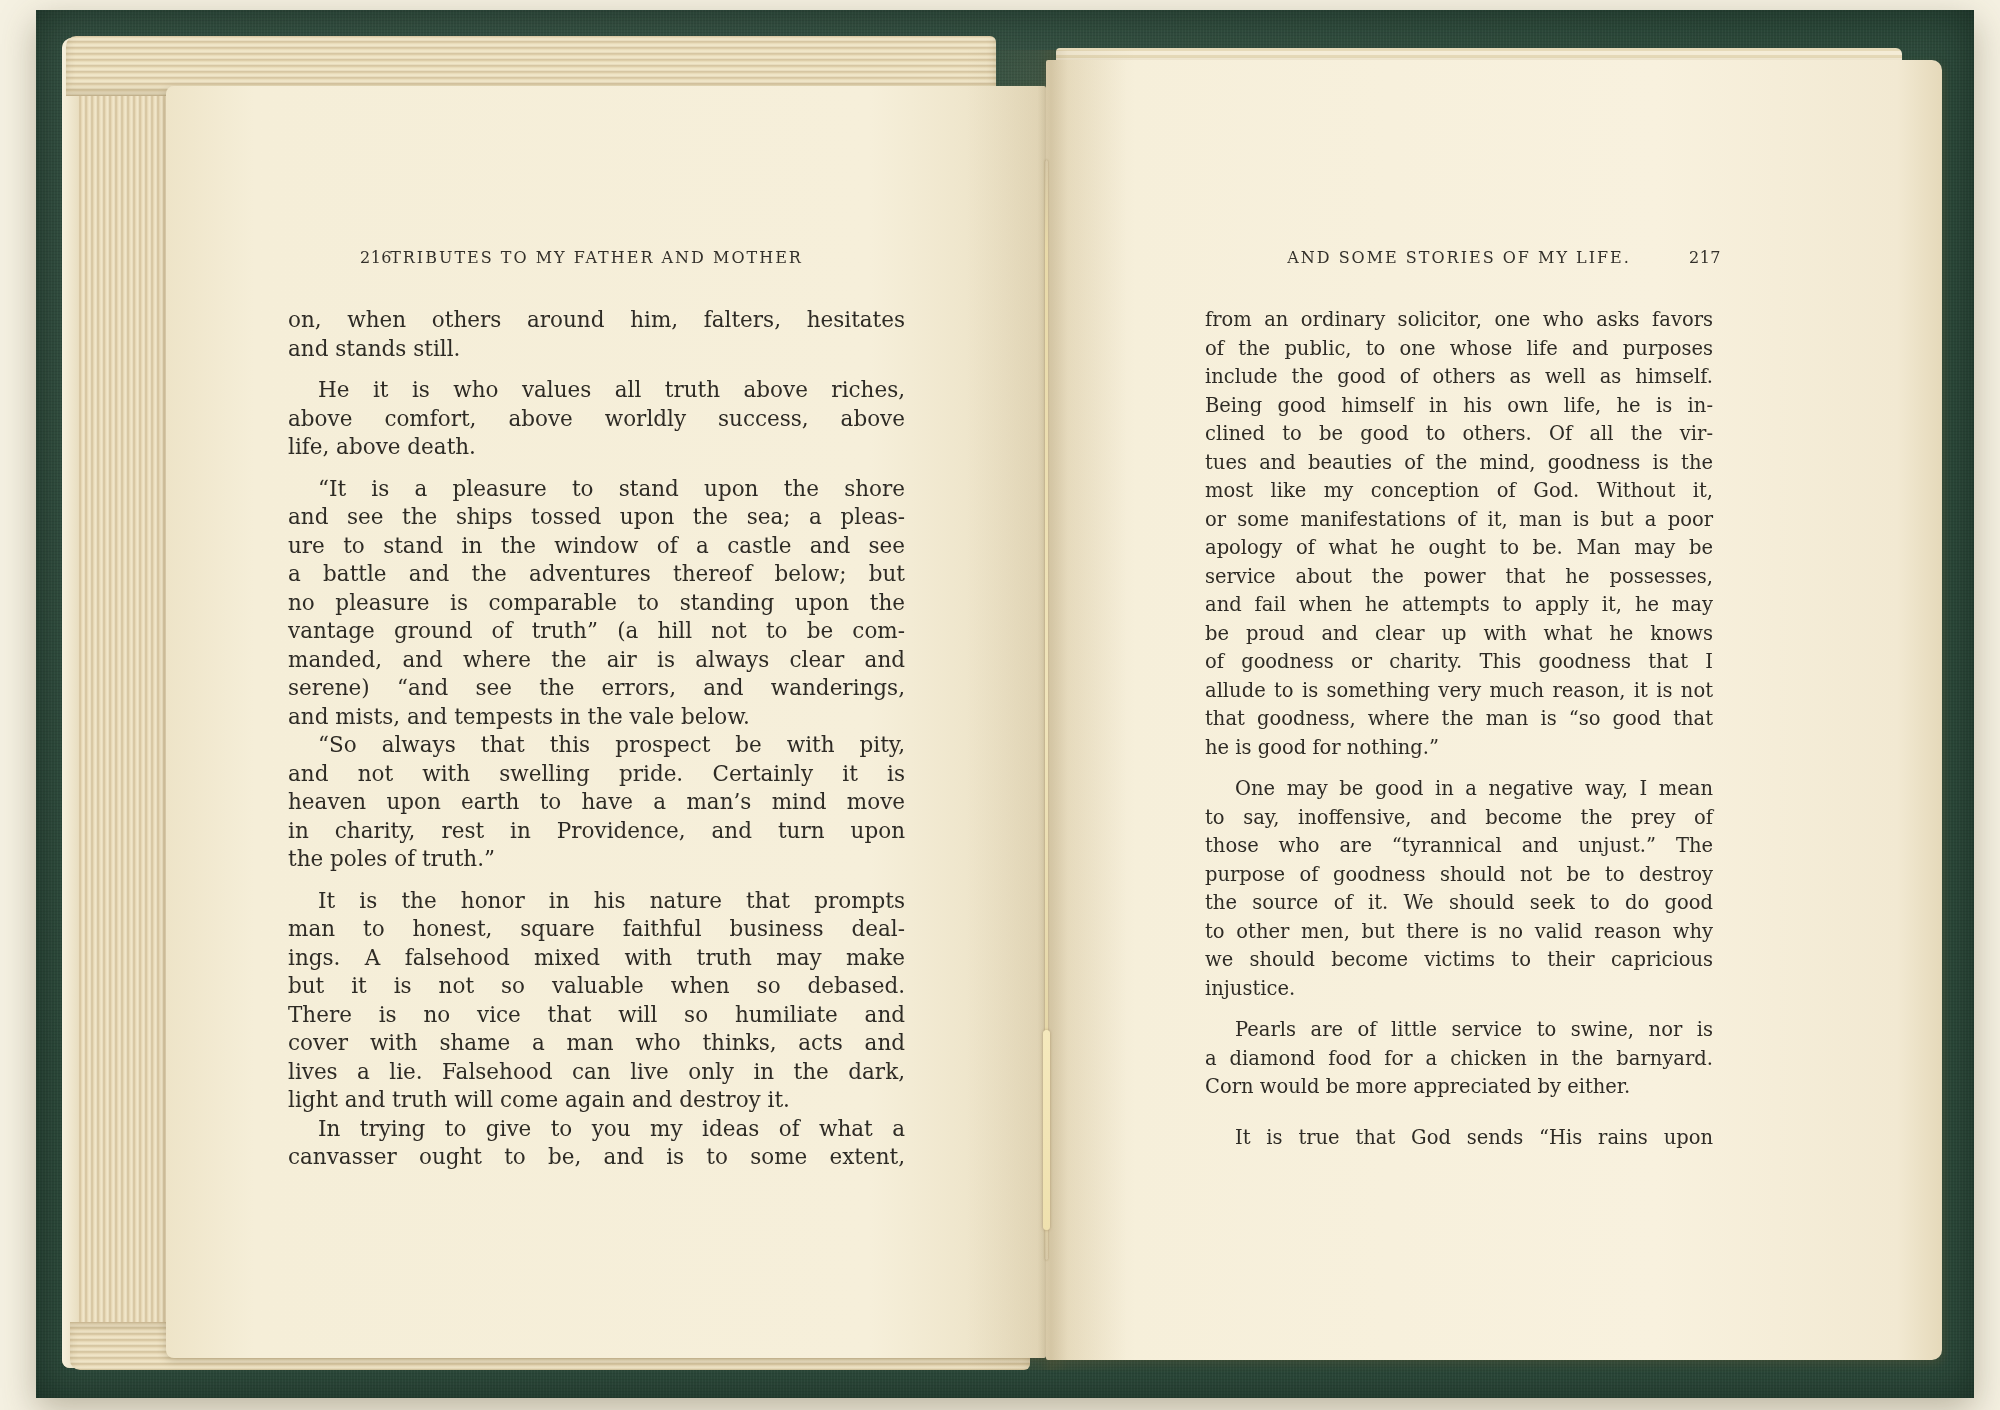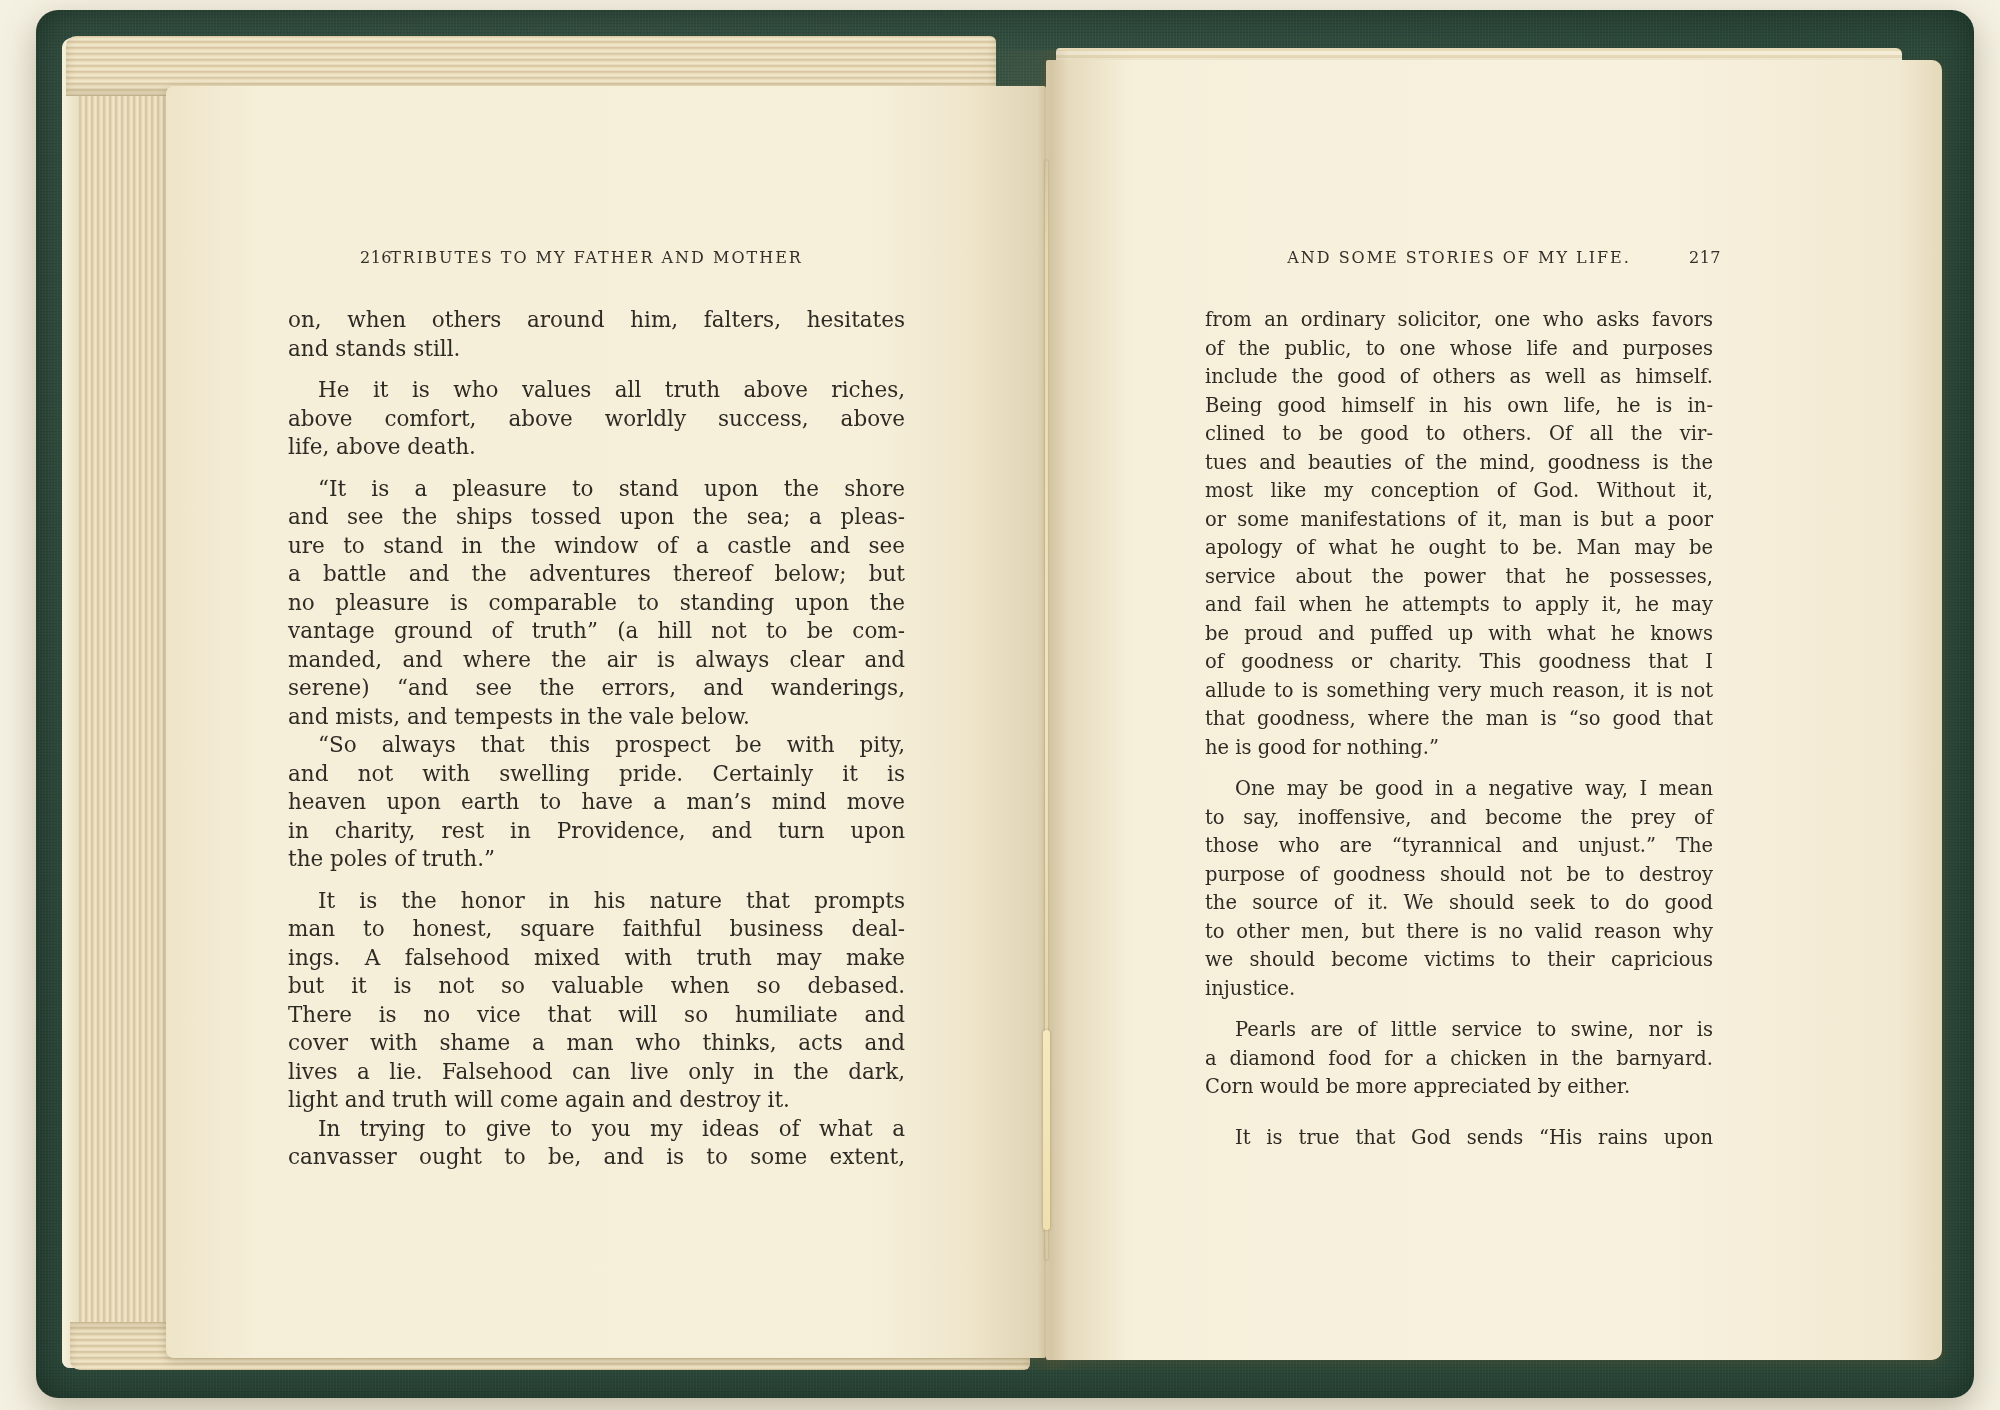--- a/index.html
+++ b/index.html
@@ -11,21 +11,21 @@
   }
   .scene{position:absolute;inset:0;}
   
   .book{
     position:absolute;left:36px;top:10px;width:1938px;height:1388px;
     background:
       repeating-linear-gradient(0deg, rgba(0,0,0,.07) 0 1px, transparent 1px 3px),
       repeating-linear-gradient(90deg, rgba(255,255,255,.04) 0 1px, transparent 1px 3px),
       radial-gradient(ellipse at 30% 15%, rgba(255,255,255,.06), transparent 60%),
       #2d4a3b;
-    border-radius:22px;
+    border-radius:0;
     box-shadow: 0 12px 34px rgba(80,70,40,.35), inset 0 0 46px rgba(8,22,14,.55);
   }
   
   .stack-side{
     position:absolute;left:26px;top:28px;width:186px;height:1330px;
     background:repeating-linear-gradient(90deg,
       #d3c09a 0px, #ecdfbf 2px, #f2e8cd 4px, #cfbd97 6px);
     border-radius:10px 0 0 8px;
     box-shadow:inset -6px 0 10px rgba(120,100,60,.25);
   }
@@ -188,21 +188,21 @@
             <div class="line">of the public, to one whose life and purposes</div>
             <div class="line">include the good of others as well as himself.</div>
             <div class="line">Being good himself in his own life, he is in-</div>
             <div class="line">clined to be good to others.  Of all the vir-</div>
             <div class="line">tues and beauties of the mind, goodness is the</div>
             <div class="line">most like my conception of God.  Without it,</div>
             <div class="line">or some manifestations of it, man is but a poor</div>
             <div class="line">apology of what he ought to be.  Man may be</div>
             <div class="line">service about the power that he possesses,</div>
             <div class="line">and fail when he attempts to apply it, he may</div>
-            <div class="line">be proud and puffed up with what he knows</div>
+            <div class="line">be proud and clear up with what he knows</div>
             <div class="line">of goodness or charity.  This goodness that I</div>
             <div class="line">allude to is something very much reason, it is not</div>
             <div class="line">that goodness, where the man is “so good that</div>
             <div class="line last-line">he is good for nothing.”</div>
           </div>
         <div class="para sp indent">
             <div class="line">One may be good in a negative way, I mean</div>
             <div class="line">to say, inoffensive, and become the prey of</div>
             <div class="line">those who are “tyrannical and unjust.”  The</div>
             <div class="line">purpose of goodness should not be to destroy</div>

